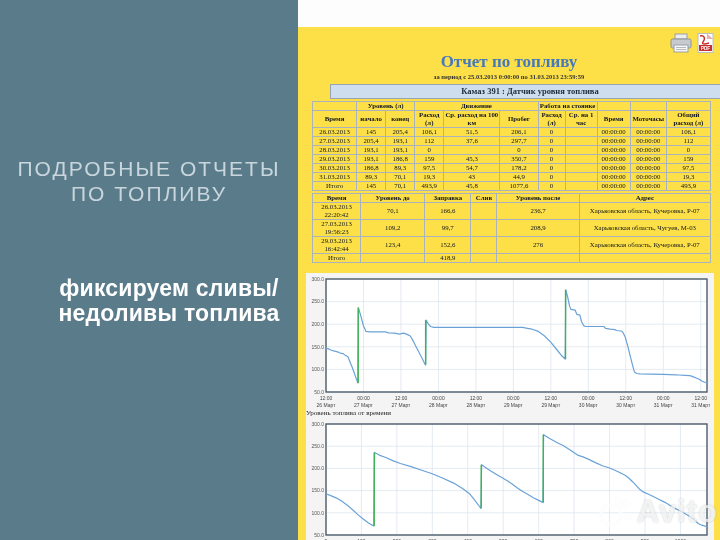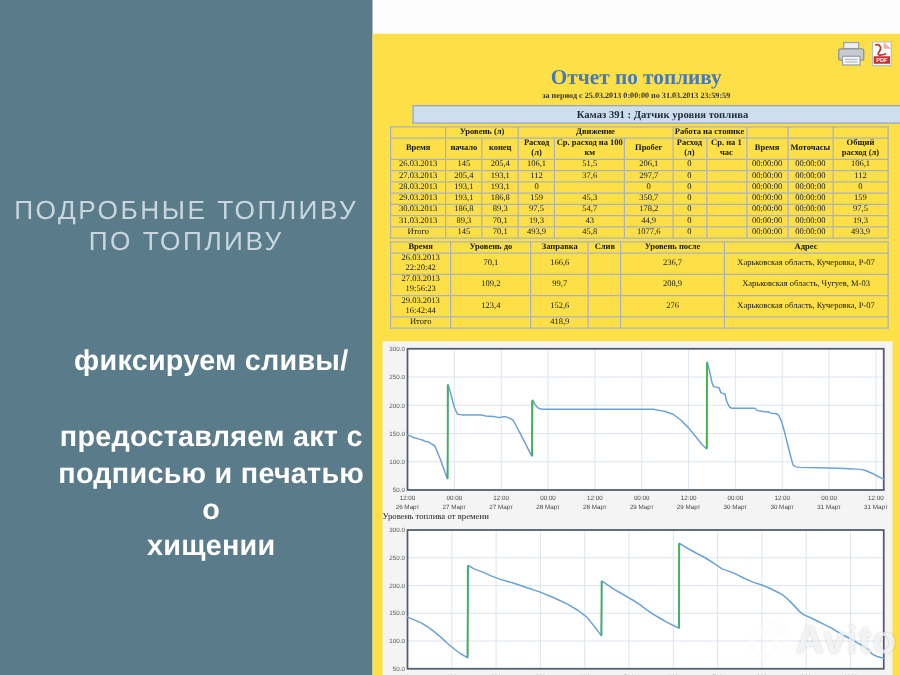--- a/index.html
+++ b/index.html
@@ -47,30 +47,26 @@
   .wm-text{font-family:"Liberation Sans",sans-serif;font-weight:bold;font-size:31px;
            color:rgba(252,252,252,.8);text-shadow:0 0 2px rgba(130,135,140,.55);letter-spacing:1px;text-align:right;}
 </style>
 </head>
 <body>
 
 <div class="slide" style="--sidebar-bg: #5a7b8a; --title-color: #4579be; --band-bg: #cfdeee;">
 
   <aside class="sidebar">
     <div class="sb-heading">
-      <div>ПОДРОБНЫЕ ТОПЛИВУ</div>
+      <div>ПОДРОБНЫЕ ОТЧЕТЫ</div>
       <div>ПО ТОПЛИВУ</div>
     </div>
     <div class="sb-point sb-point1">
       <div>фиксируем сливы/</div>
-    </div>
-    <div class="sb-point sb-point2">
-      <div>предоставляем акт с</div>
-      <div>подписью и печатью о</div>
-      <div>хищении</div>
+      <div>недоливы топлива</div>
     </div>
   </aside>
 
   <main class="report">
 
     <div class="toolbar">
       <span class="tb-btn">
         <svg width="24" height="20" viewBox="0 0 24 20">
           <rect x="6" y="1" width="12" height="5" fill="#eceeef" stroke="#9aa0a6" stroke-width="1"></rect>
           <rect x="2" y="6" width="20" height="9" rx="1.5" fill="#c7cbd0" stroke="#8a9096" stroke-width="1"></rect>

